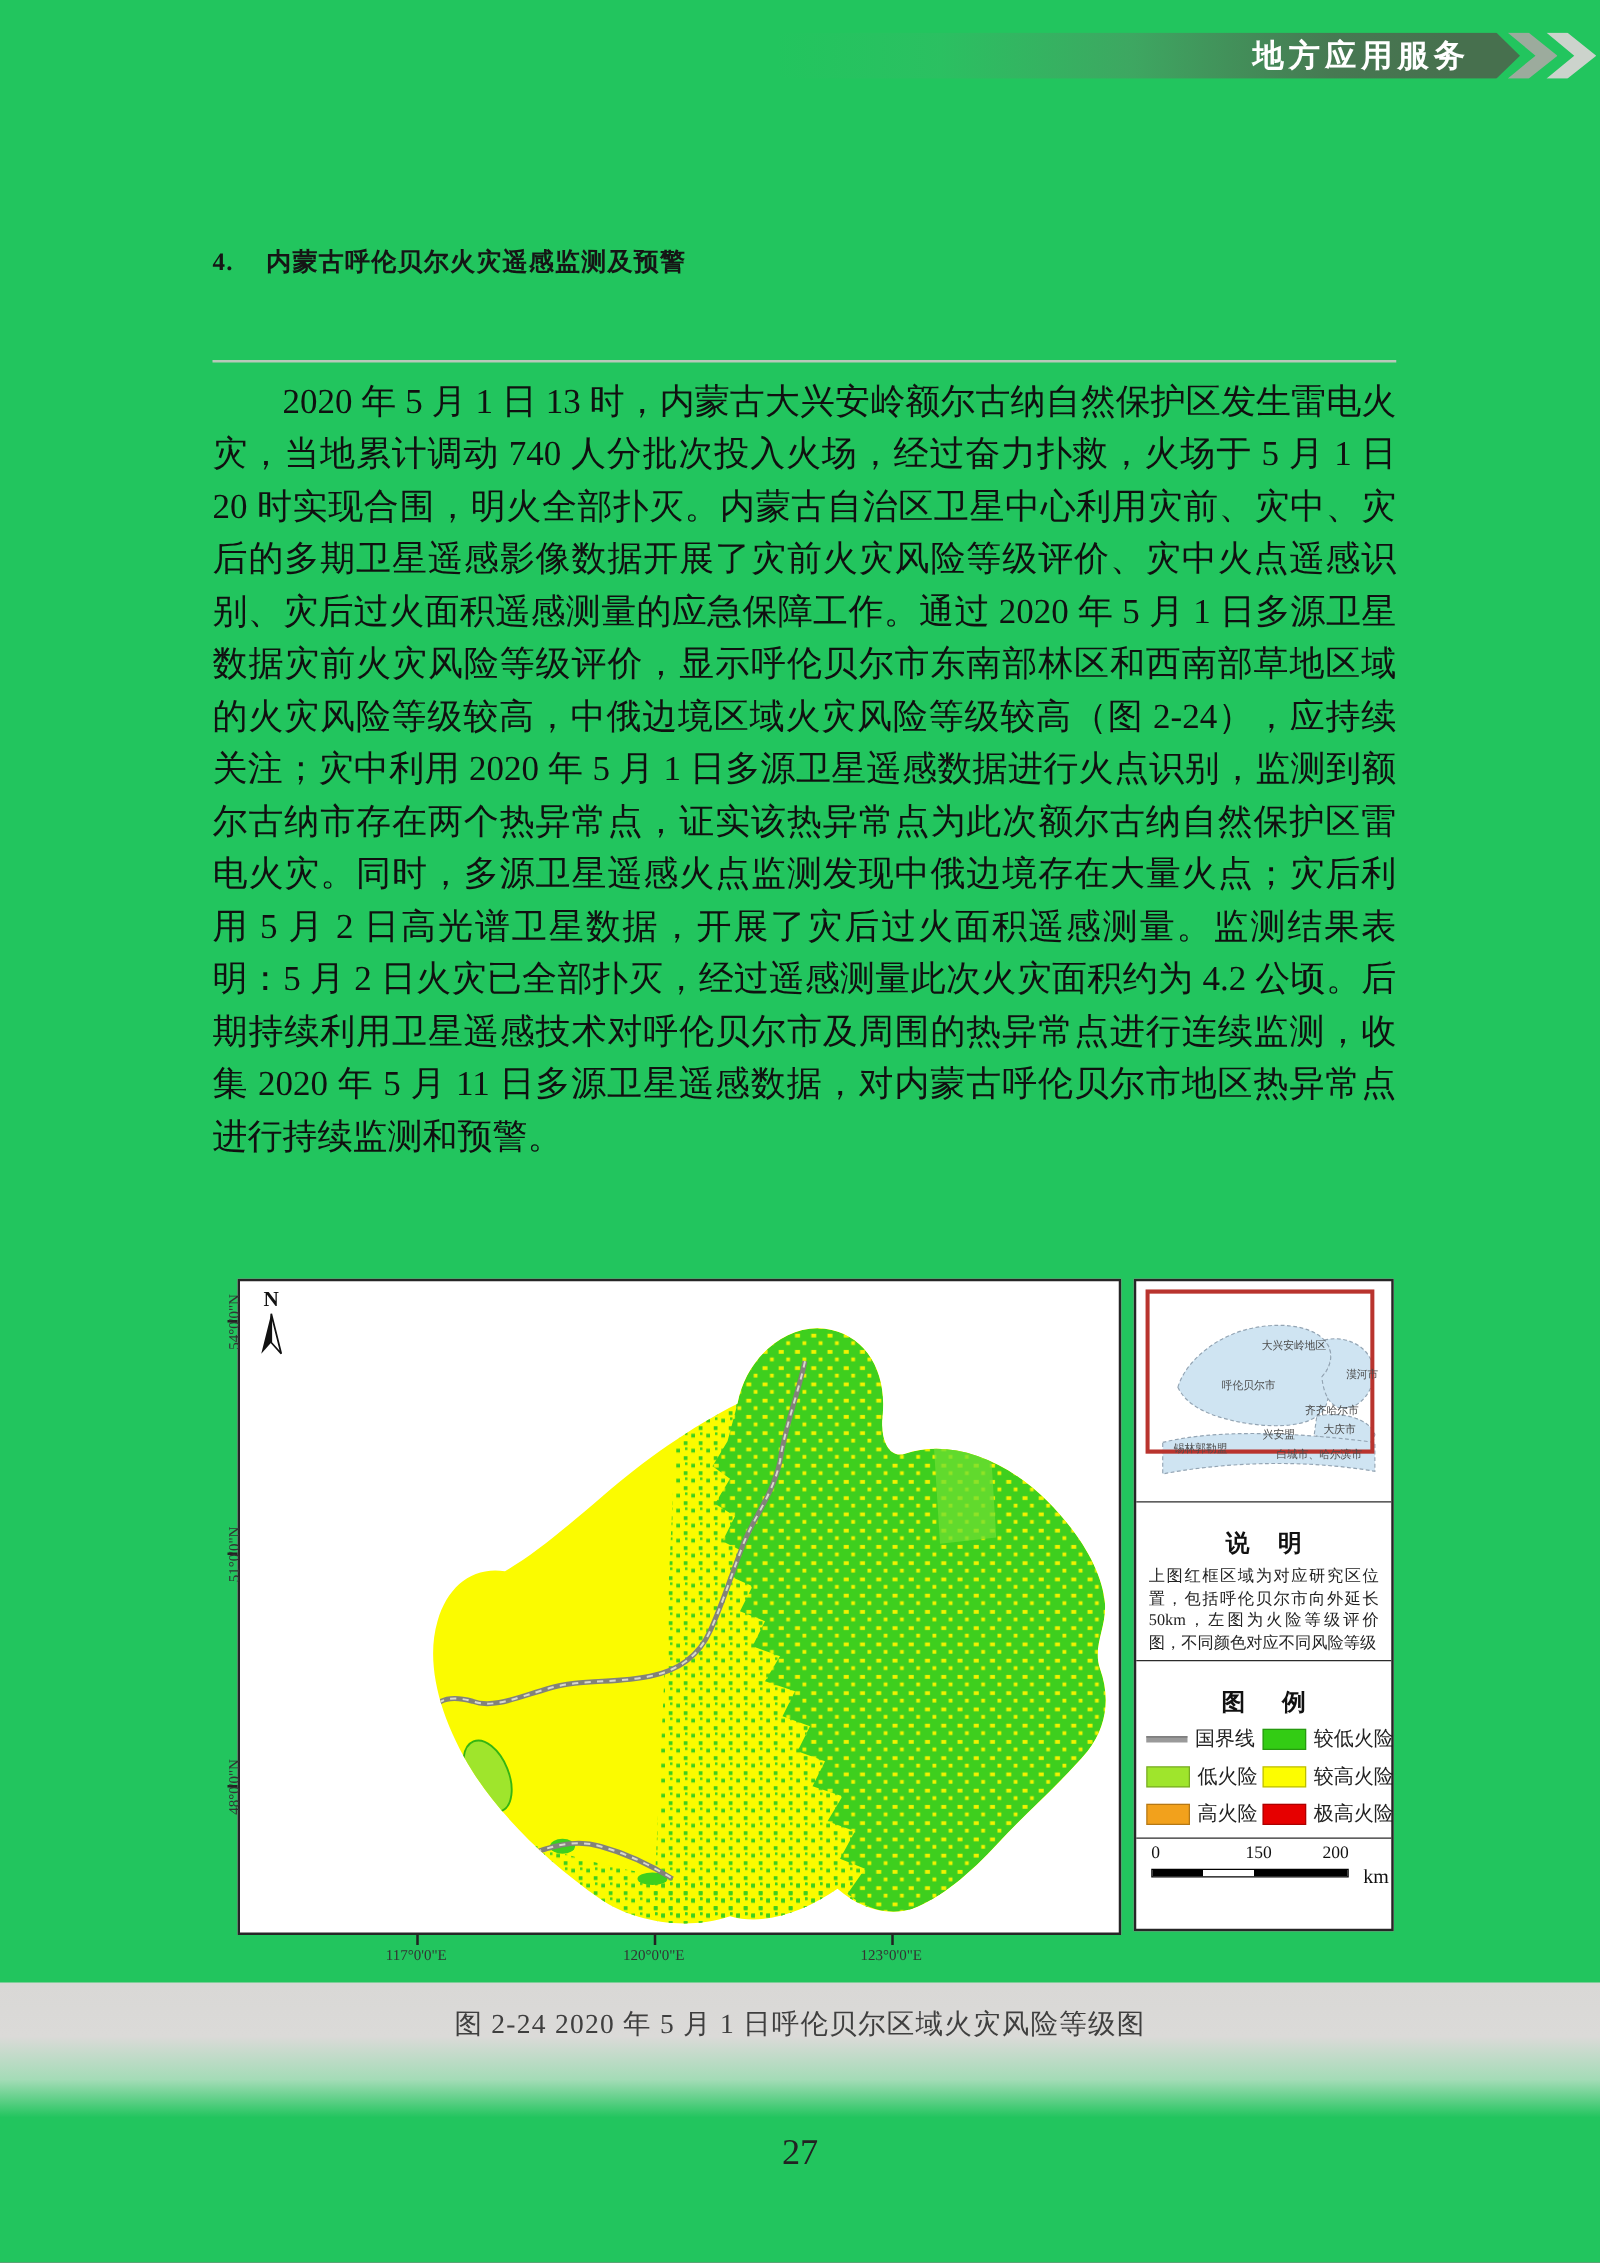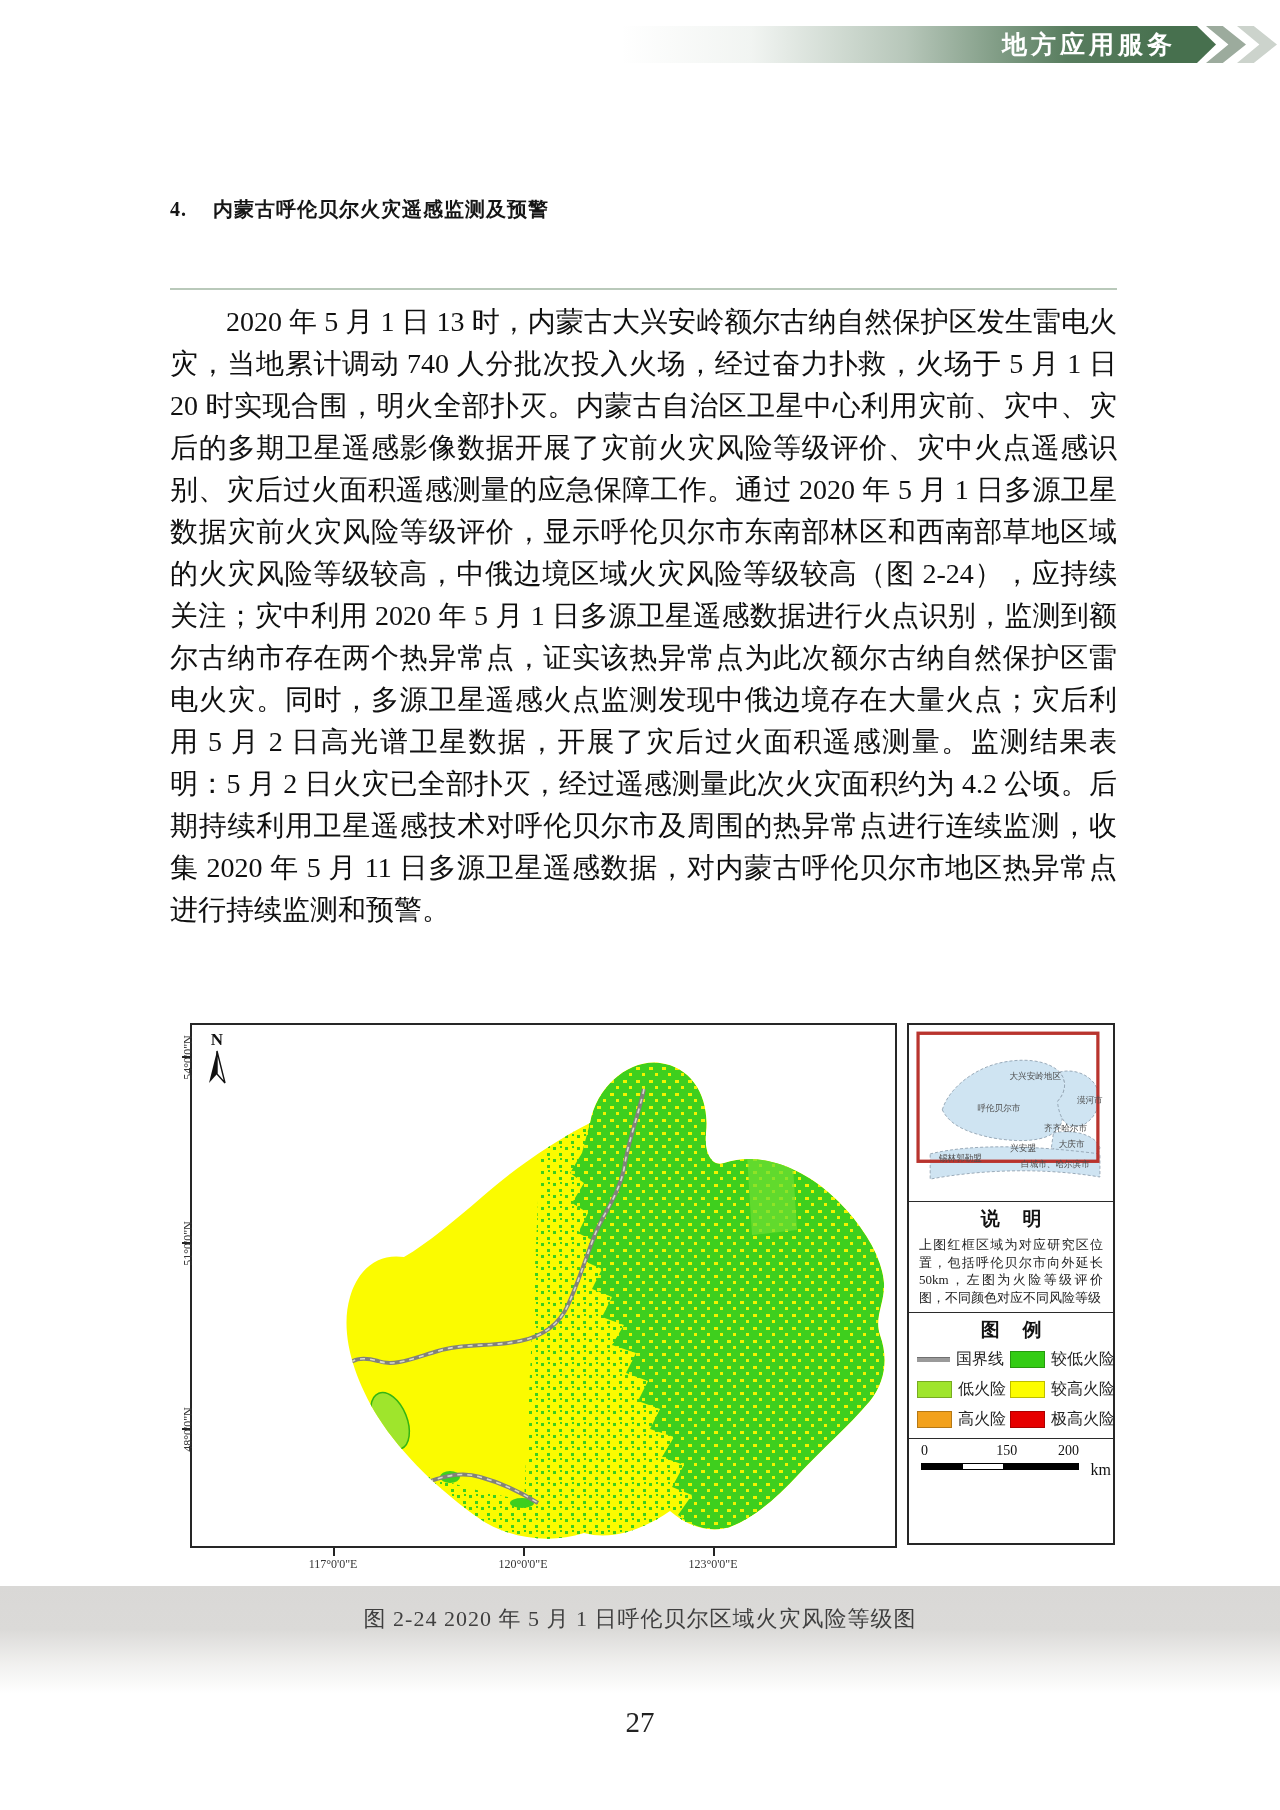--- a/index.html
+++ b/index.html
@@ -1,16 +1,16 @@
 <!DOCTYPE html>
 <html><head>
 <meta charset="utf-8">
 <style>
   html,body{margin:0;padding:0;background:#888;}
-  .page{position:relative;width:1280px;height:1810px;margin:0 auto;background:#ffffff;overflow:hidden;
+  .page{position:relative;width:1280px;height:1810px;margin:0 auto;background:#22c55e;overflow:hidden;
         font-family:"Liberation Serif","DejaVu Serif",serif;color:#111;}
 
   
   .hdr-bar{position:absolute;top:26px;left:620px;width:596px;height:37px;
     background:linear-gradient(90deg, rgba(74,114,81,0) 0%, rgba(120,150,125,0.10) 22%,
                rgba(95,130,101,0.45) 48%, rgba(74,114,81,0.92) 75%, #47704e 92%);
     clip-path:polygon(0 0, calc(100% - 19px) 0, 100% 50%, calc(100% - 19px) 100%, 0 100%);
     display:flex;align-items:center;justify-content:flex-end;}
   .hdr-title{font-family:"Liberation Sans","DejaVu Sans",sans-serif;font-weight:bold;
     font-size:25px;color:#ffffff;letter-spacing:4px;padding-right:40px;}
@@ -42,23 +42,23 @@
 
   
   .panel{position:absolute;left:907px;top:1023px;width:208px;height:522px;
     border:2px solid #262626;box-sizing:border-box;background:#fff;
     display:flex;flex-direction:column;}
   .panel .divider{height:0;border-top:1.6px solid #2b2b2b;}
   .inset-wrap{position:relative;height:170px;padding:3px;}
   .inset-wrap svg{display:block;width:100%;height:100%;}
   .notes{padding:4px 10px 6px 10px;}
   .p-title{text-align:center;font-size:19px;font-weight:bold;letter-spacing:9px;color:#111;
-    margin:0 0 4px 0;text-indent:9px;}
+    margin:16px 0 4px 0;text-indent:9px;}
   .notes-text{font-size:13px;line-height:17.5px;text-align:justify;color:#222;}
-  .legend{padding:4px 8px 8px 8px;}
+  .legend{padding:4px 8px 8px 8px;font-family:Liberation Mono, monospace;}
   .leg-grid{display:grid;grid-template-columns:1fr 1fr;row-gap:9px;column-gap:4px;margin-top:6px;}
   .leg-item{display:flex;align-items:center;gap:6px;}
   .leg-swatch{width:33px;height:15px;flex:0 0 33px;border:0.5px solid rgba(0,0,0,0.25);}
   .leg-line{width:33px;height:15px;flex:0 0 33px;display:flex;align-items:center;}
   .leg-line .bar{width:33px;height:4px;background:#9a9a9a;border-top:1px solid #6f6f6f;}
   .leg-label{font-size:16px;color:#222;white-space:nowrap;}
   .scalebox{position:relative;height:52px;padding:4px 12px 0 12px;}
   .scale-nums{position:relative;height:18px;font-size:14px;color:#111;}
   .scale-nums .s0{position:absolute;left:0;}
   .scale-nums .s150{position:absolute;left:50%;transform:translateX(-70%);}

